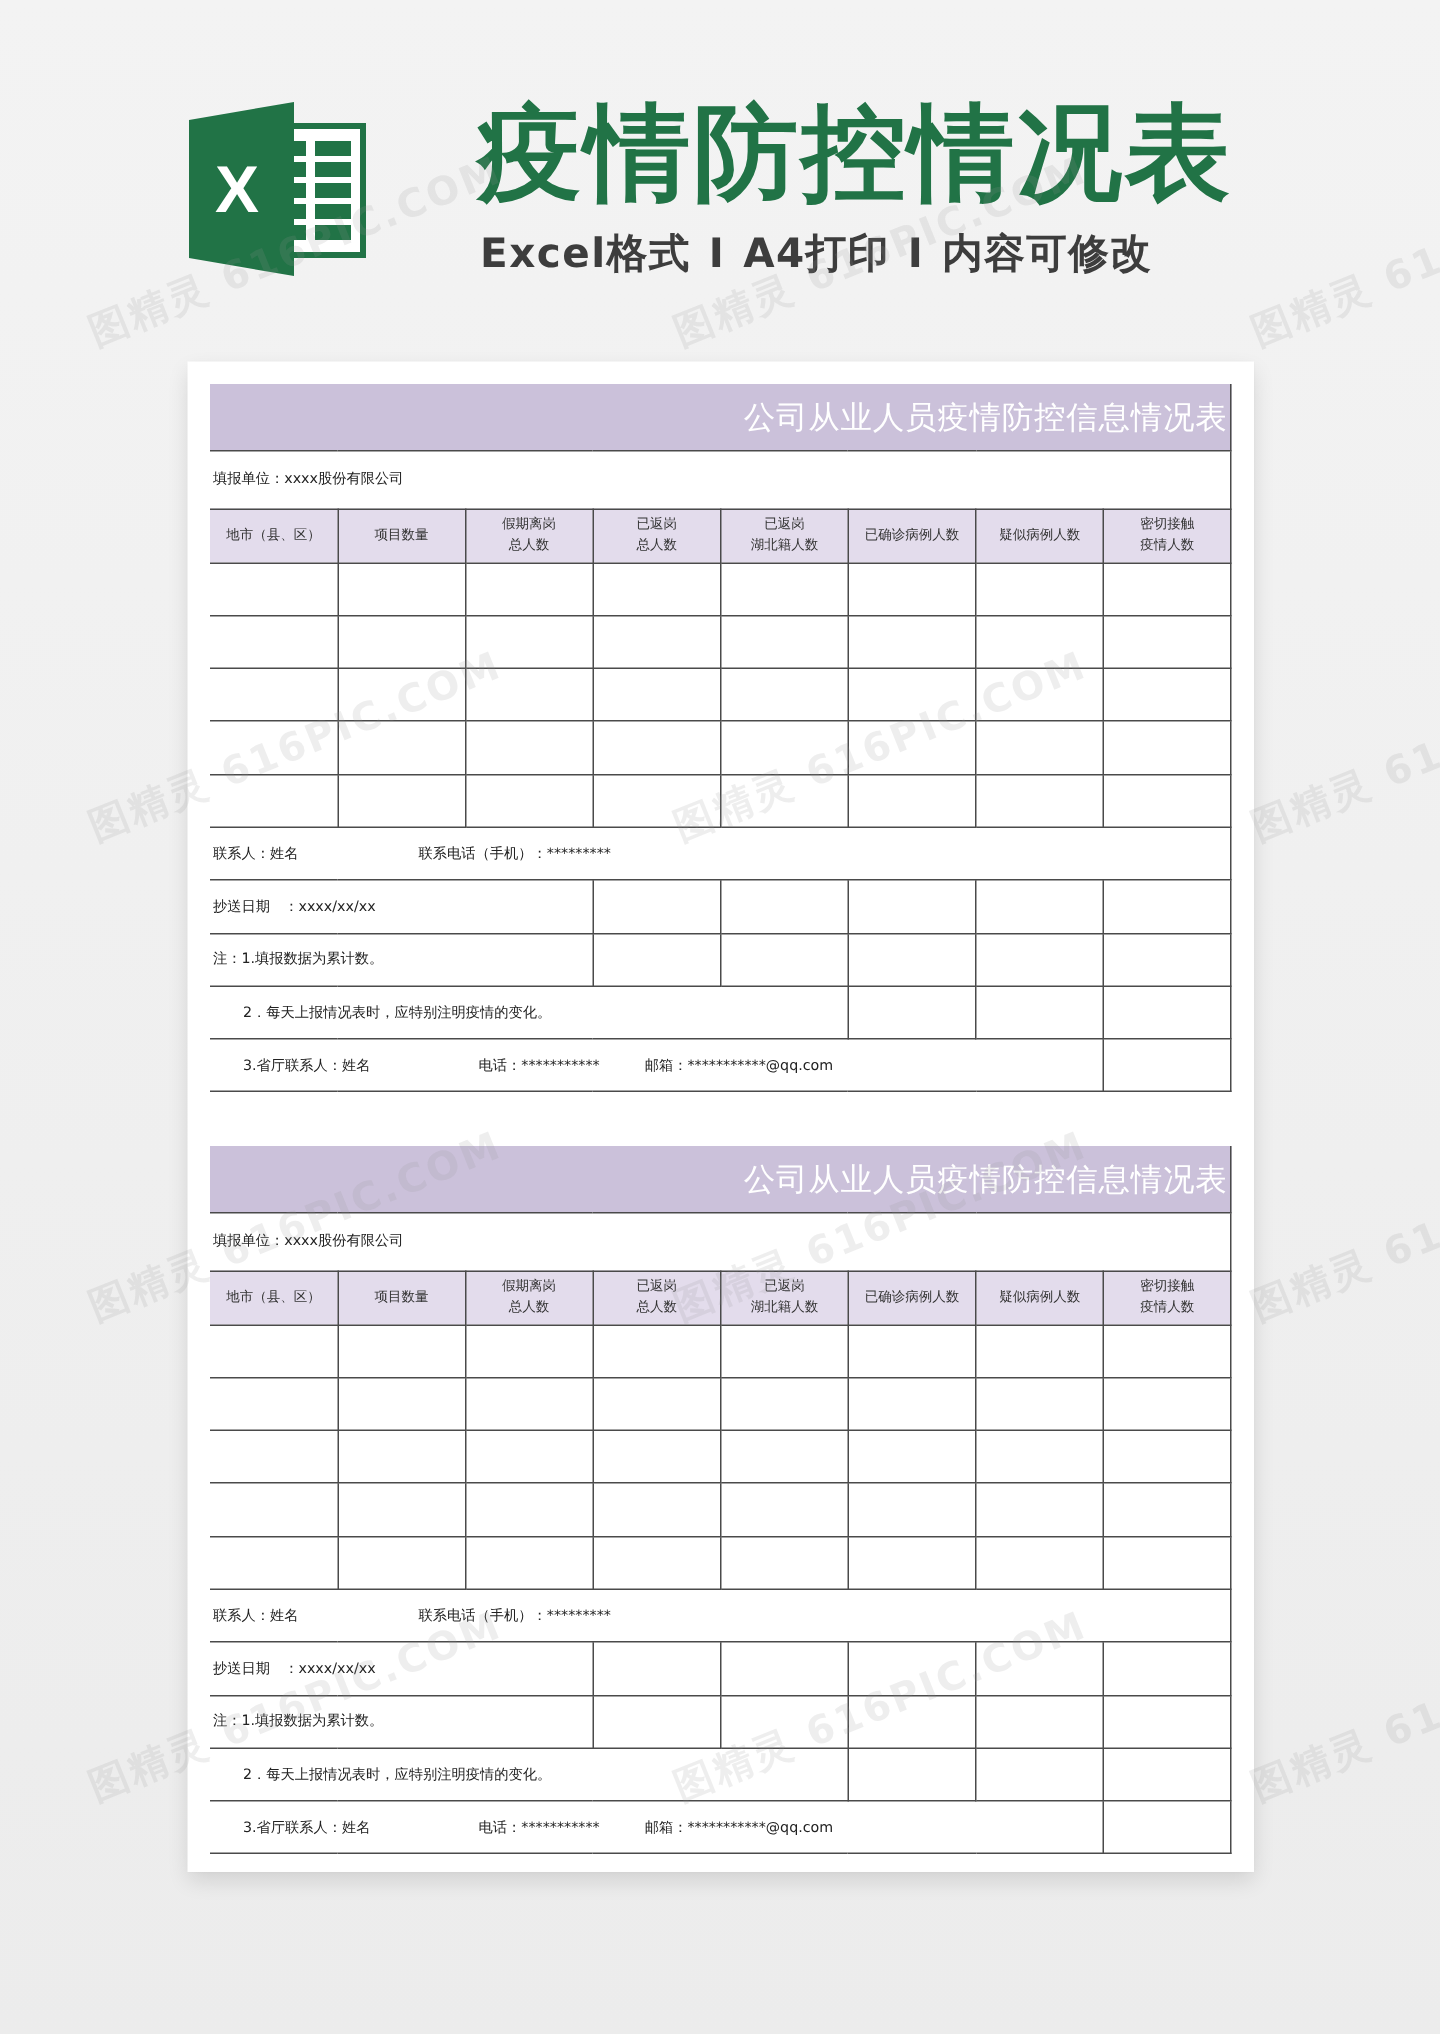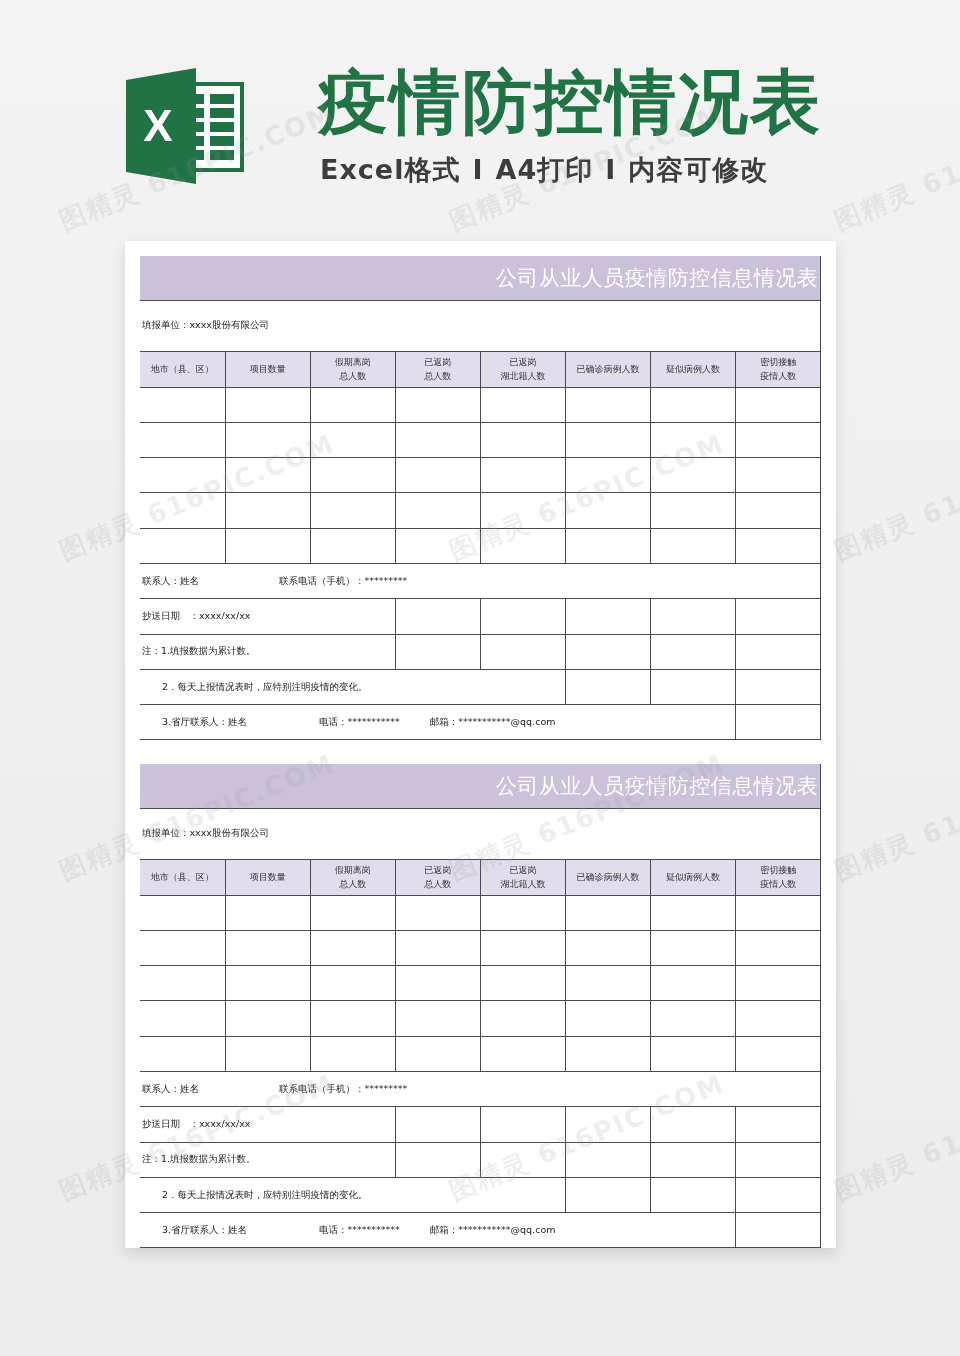--- a/index.html
+++ b/index.html
@@ -56,21 +56,21 @@
     font-size: 21px;
     height: 44px;
     text-align: right;
     border-left: none;
     border-top: none;
     border-right: 1px solid #4a4a4a;
     border-bottom: 1.5px solid #4a4a4a;
     letter-spacing: 0.5px;
   }
   table.form tr.fill-row td {
-    height: 51px;
+    height: 39px;
     border-left: none;
     font-size: 9.5px;
     padding-left: 2px;
   }
   table.form tr.head-row td {
     background: #e3dcec;
     text-align: center;
     font-size: 9px;
     line-height: 14px;
     height: 36px;

